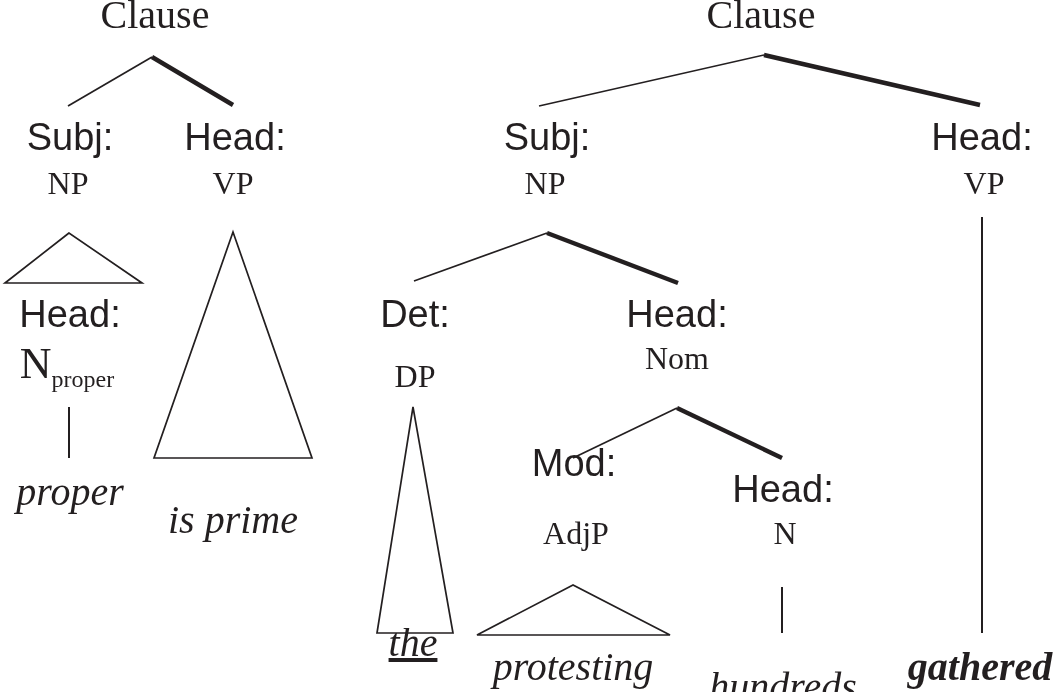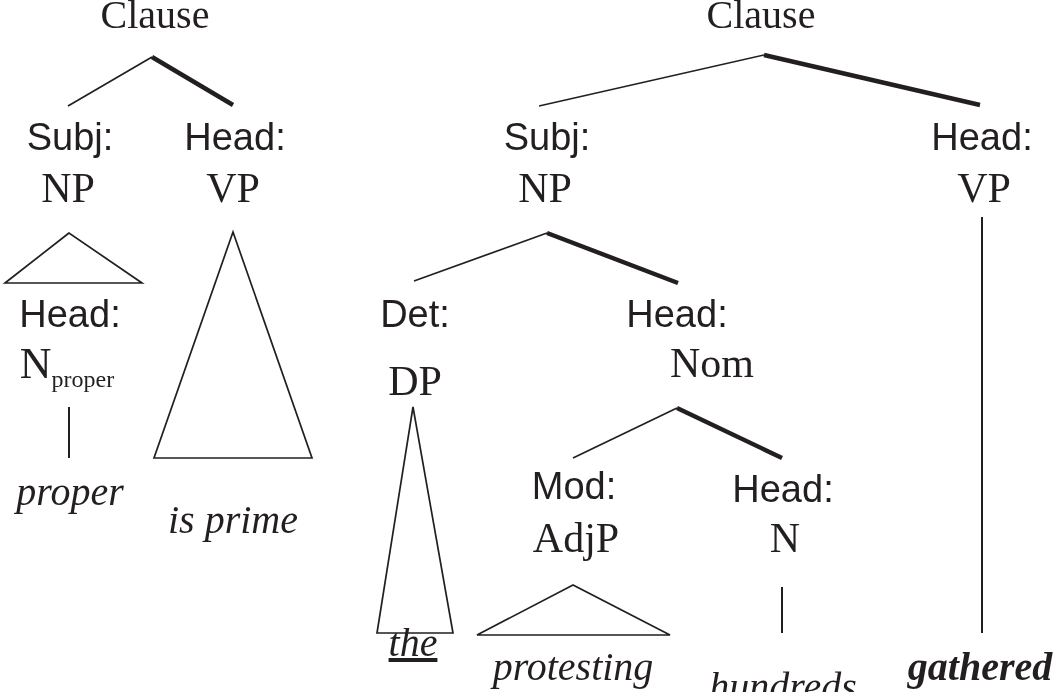--- a/index.html
+++ b/index.html
@@ -28,21 +28,21 @@
     white-space: nowrap;
     transform: translateX(-50%);
     color: #231f20;
   }
   .fn {
     font-family: "Liberation Sans", sans-serif;
     font-size: 38px;
   }
   .cat {
     font-family: "Liberation Serif", serif;
-    font-size: 42px;
+    font-size: 32px;
   }
   .root {
     font-family: "Liberation Serif", serif;
     font-size: 40px;
   }
   .word {
     font-family: "Liberation Serif", serif;
     font-style: italic;
     font-size: 40px;
   }
@@ -110,23 +110,23 @@
     <div class="lbl fn" style="left:547px; top:118px;">Subj:</div>
     <div class="lbl cat" style="left:545px; top:167px;">NP</div>
 
     <div class="lbl fn" style="left:982px; top:118px;">Head:</div>
     <div class="lbl cat" style="left:984px; top:167px;">VP</div>
 
     <div class="lbl fn" style="left:415px; top:295px;">Det:</div>
     <div class="lbl cat" style="left:415px; top:360px;">DP</div>
 
     <div class="lbl fn" style="left:677px; top:295px;">Head:</div>
-    <div class="lbl cat" style="left:677px; top:342px;margin-left:35px;">Nom</div>
+    <div class="lbl cat" style="left:677px; top:342px;">Nom</div>
 
-    <div class="lbl fn" style="left:574px; top:467px;">Mod:</div>
+    <div class="lbl fn" style="left:574px; top:444px;">Mod:</div>
     <div class="lbl cat" style="left:576px; top:517px;">AdjP</div>
 
     <div class="lbl fn" style="left:783px; top:470px;">Head:</div>
     <div class="lbl cat" style="left:785px; top:517px;">N</div>
 
     <div class="lbl word" style="left:413px; top:623px;text-decoration:underline;">the</div>
     <div class="lbl word" style="left:573px; top:647px;">protesting</div>
     <div class="lbl word" style="left:783px; top:667px;">hundreds</div>
     <div class="lbl word" style="left:980px; top:647px;font-weight:bold;">gathered</div>
   </div>

